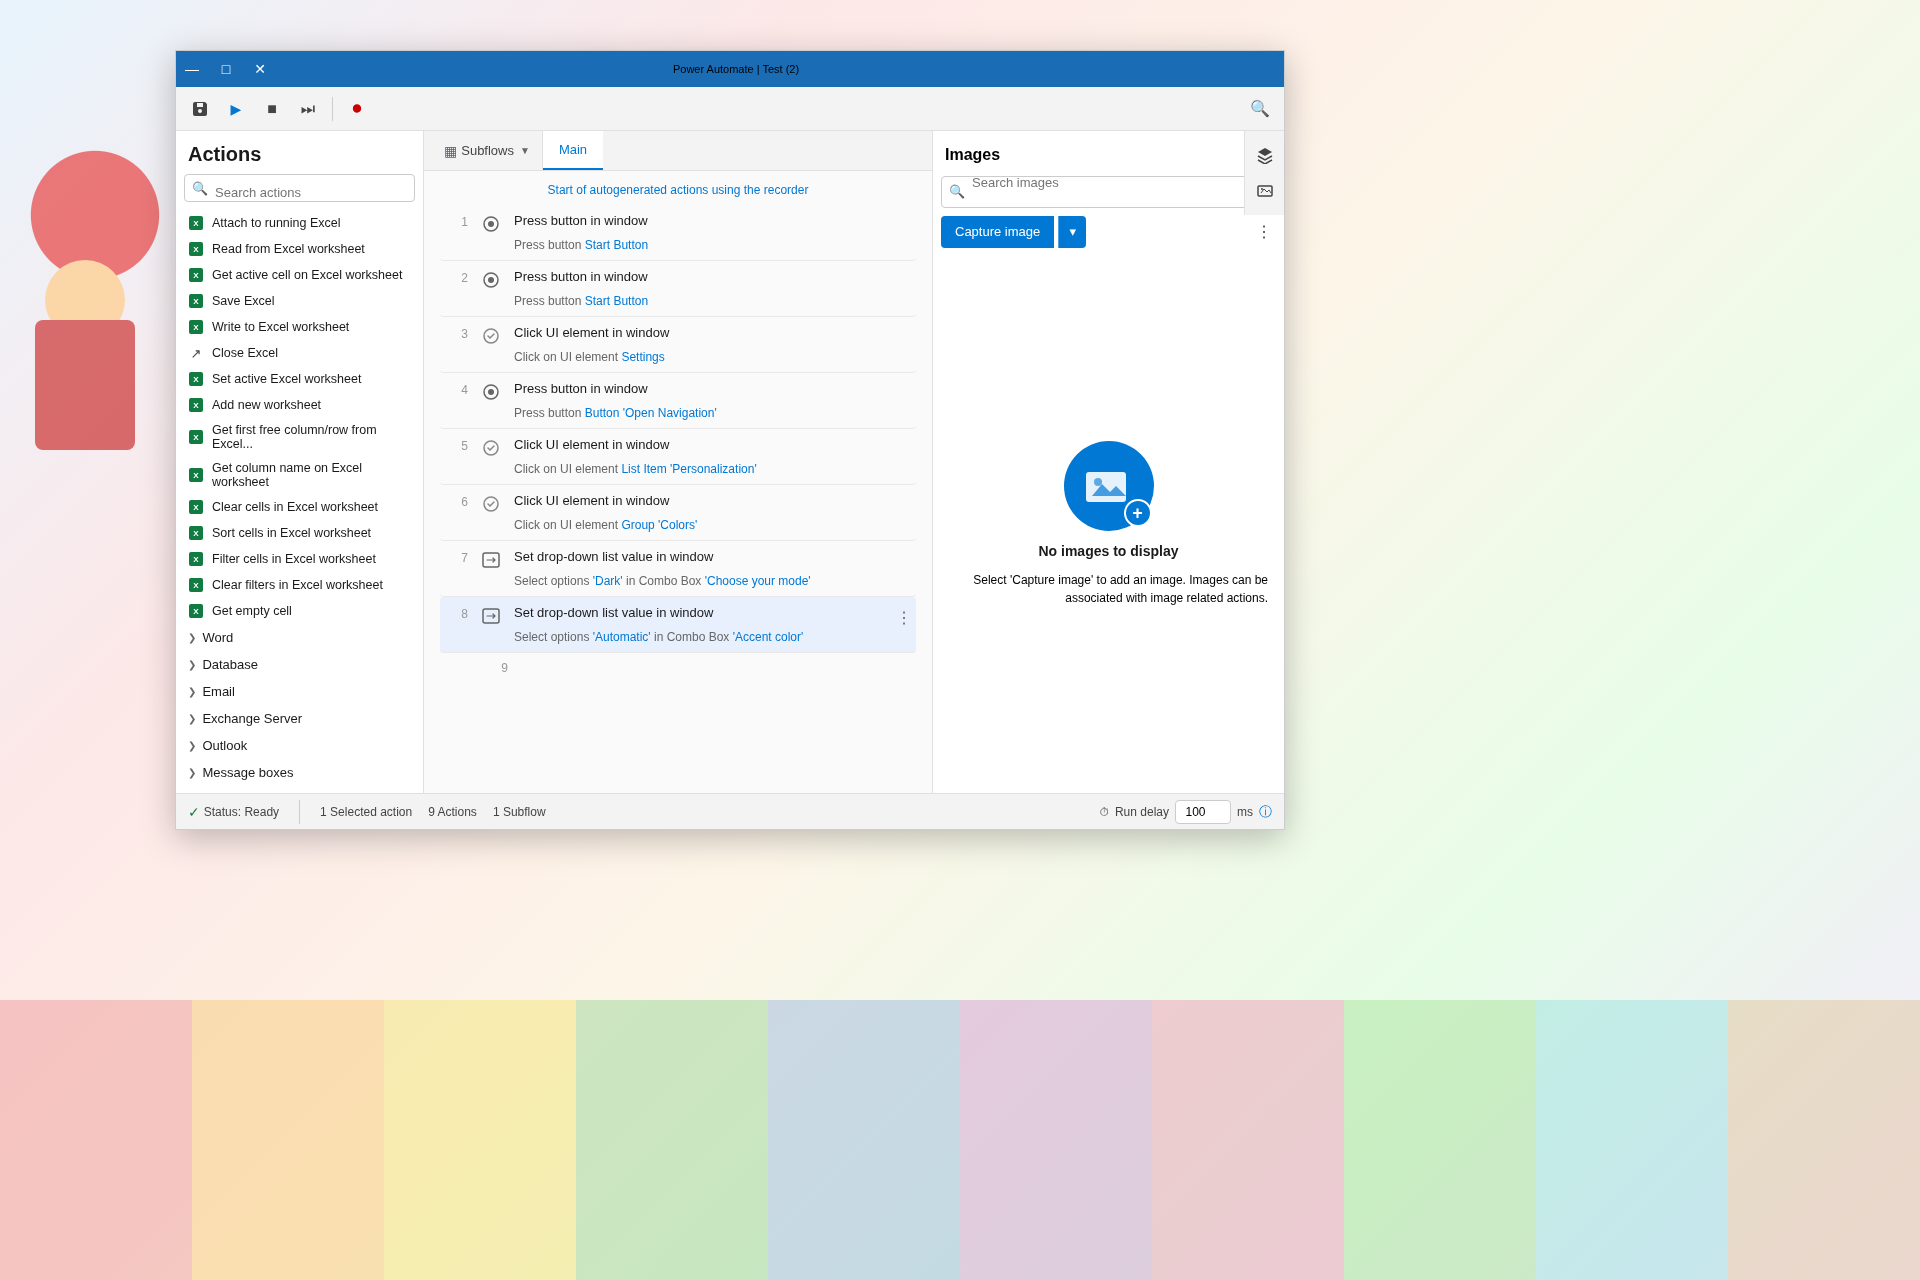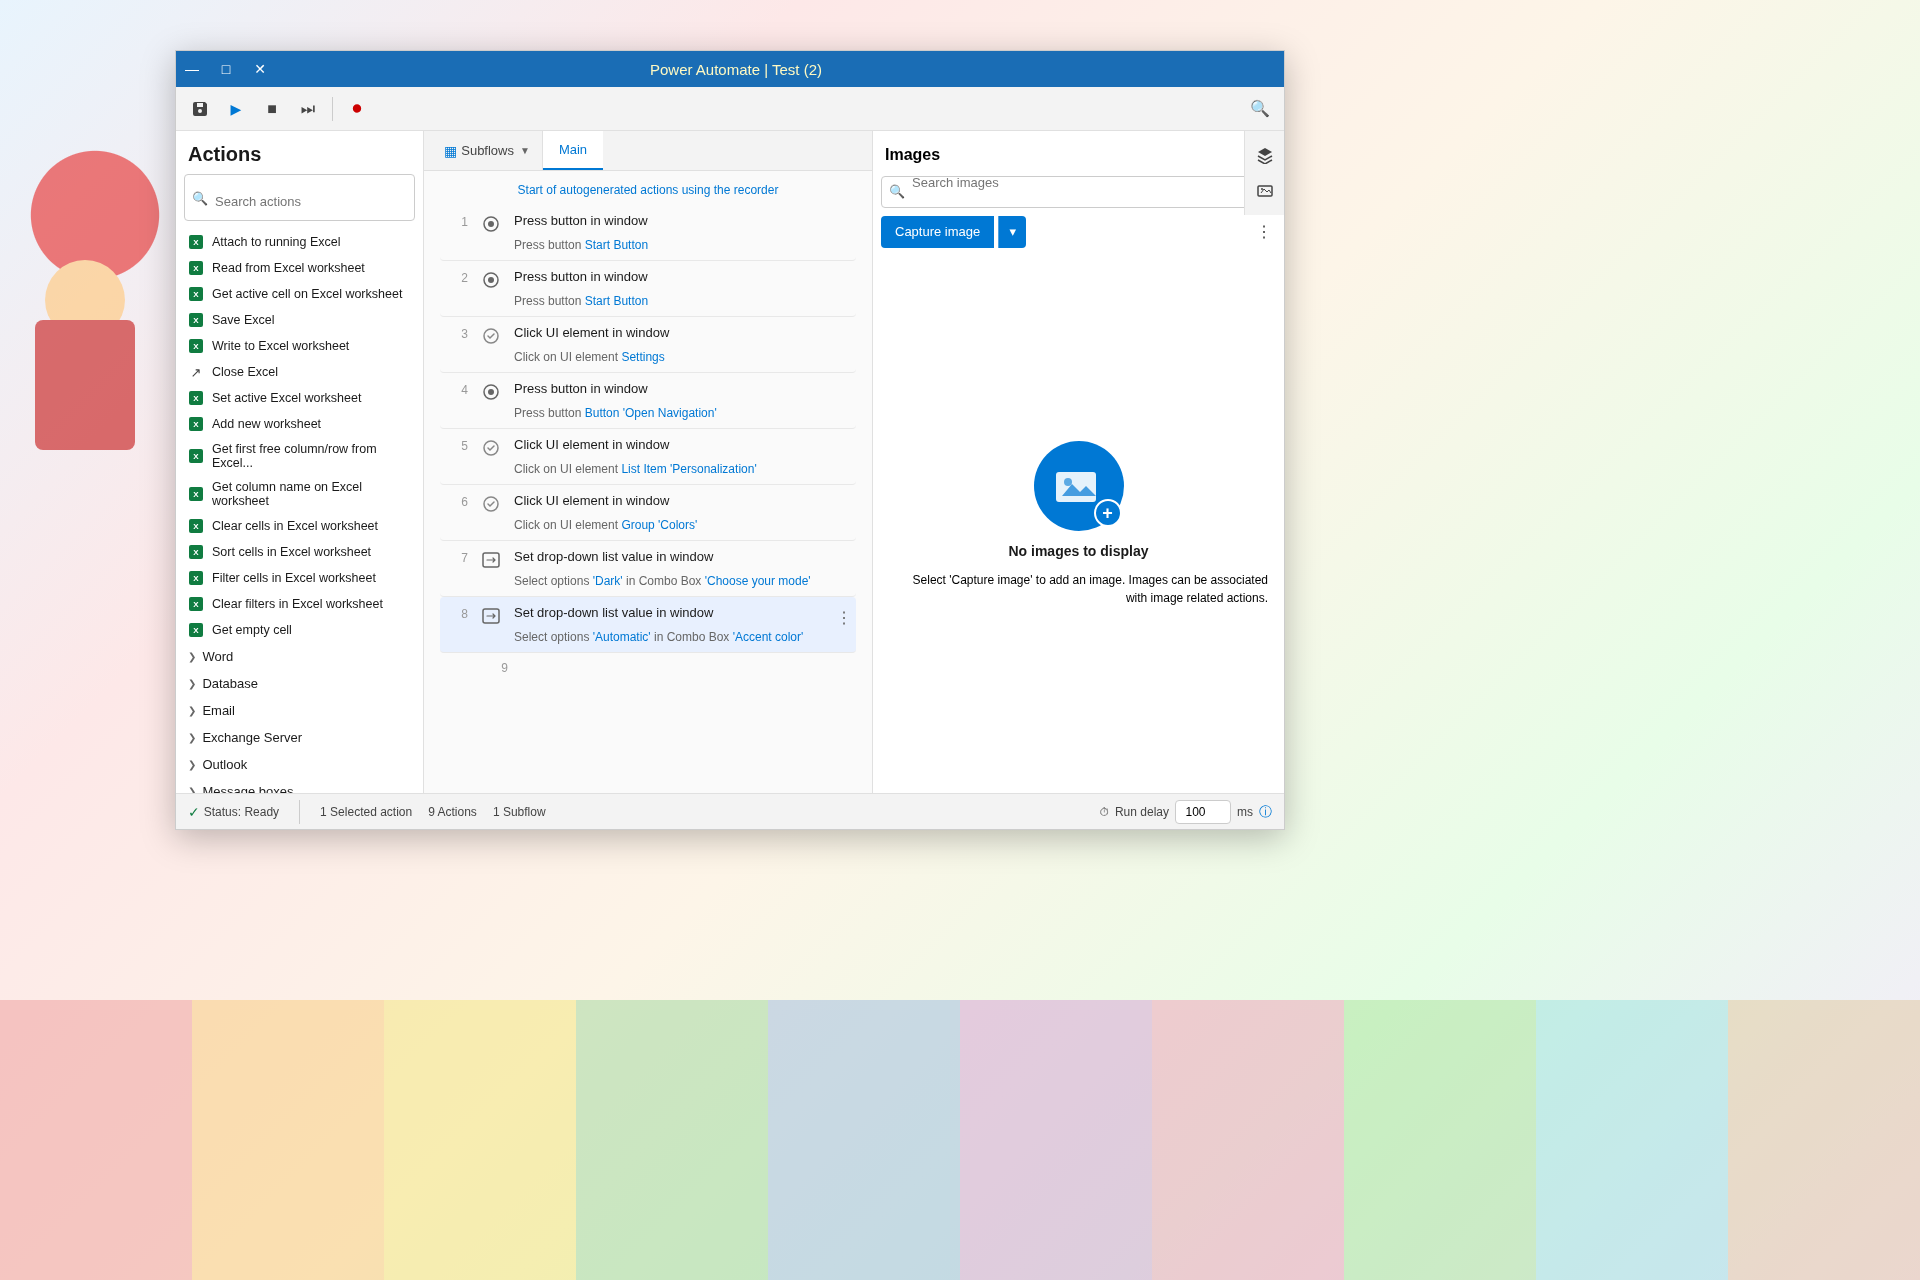--- a/index.html
+++ b/index.html
@@ -75,22 +75,22 @@
       height: 100%;
       display: flex;
       align-items: center;
       font-size: 13px;
       cursor: pointer;
     }
     .title-bar-title {
       position: absolute;
       left: 50%;
       transform: translateX(-50%);
-      color: #fef9c3;
-      font-size: 15px;
+      color: #000000;
+      font-size: 11px;
       padding-left: 12px;
     }
     .title-bar-controls {
       display: flex;
       align-items: center;
       gap: 2px;
     }
     .win-btn {
       width: 32px;
       height: 28px;
@@ -167,21 +167,21 @@
       color: #1a1a1a;
       flex-shrink: 0;
     }
     .search-box {
       margin: 0 8px 8px;
       position: relative;
       flex-shrink: 0;
     }
     .search-box input {
       width: 100%;
-      height: 47px;
+      height: 28px;
       border: 1px solid #ccc;
       border-radius: 4px;
       padding: 8px 8px 0 30px;
       font-size: 13px;
       outline: none;
       background: #fff;
     }
     .search-icon-inner {
       position: absolute;
       left: 8px;
@@ -344,21 +344,21 @@
       align-items: center;
       justify-content: center;
       border-radius: 4px;
       cursor: pointer;
       color: #666;
       font-size: 16px;
     }
 
     
     .images-panel {
-      width: 412px;
+      width: 352px;
       border-left: 1px solid #e0e0e0;
       display: flex;
       flex-direction: column;
       background: #fff;
     }
     .images-header {
       padding: 12px 12px 8px;
       display: flex;
       align-items: center;
       justify-content: space-between;

